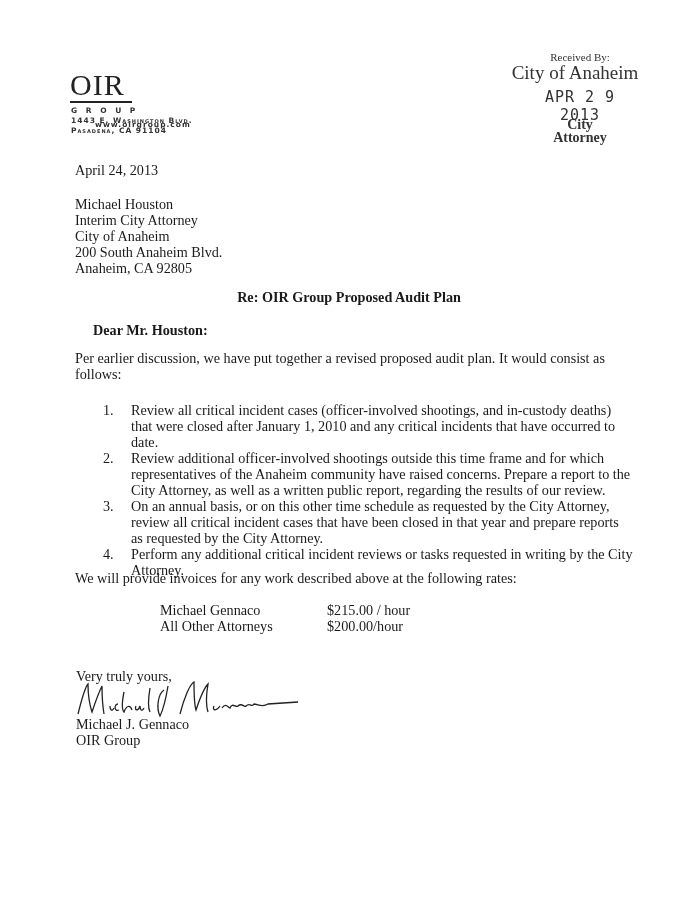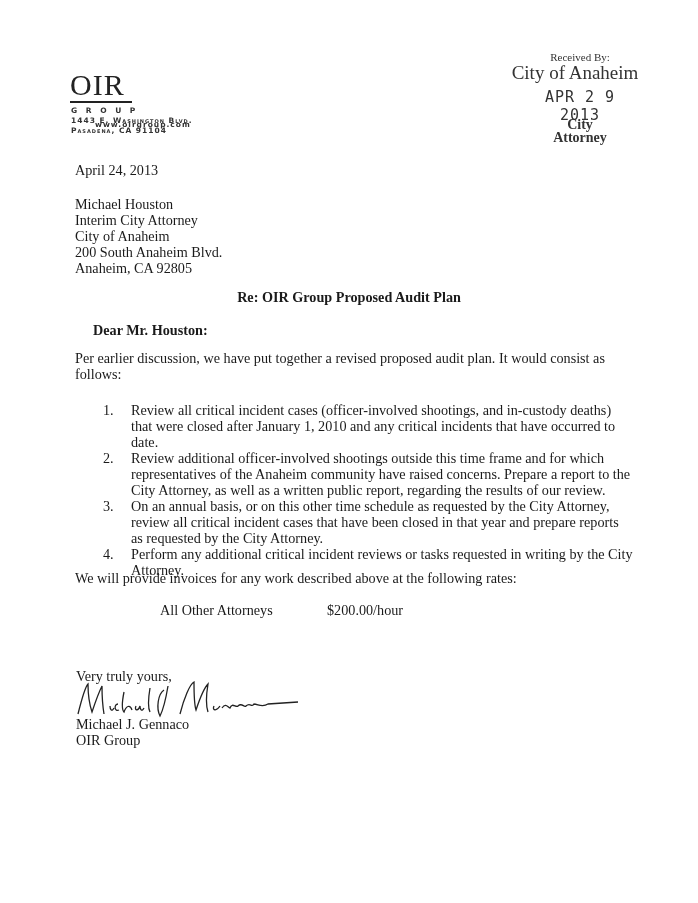--- a/index.html
+++ b/index.html
@@ -67,20 +67,24 @@
     <li><span class="num">2.</span><span>Review additional officer-involved shootings outside this time frame and for which representatives of the Anaheim community have raised concerns. Prepare a report to the City Attorney, as well as a written public report, regarding the results of our review.</span></li>
     <li><span class="num">3.</span><span>On an annual basis, or on this other time schedule as requested by the City Attorney, review all critical incident cases that have been closed in that year and prepare reports as requested by the City Attorney.</span></li>
     <li><span class="num">4.</span><span>Perform any additional critical incident reviews or tasks requested in writing by the City Attorney.</span></li>
   </ol>
 </div>
 
 <div class="abs txt para" style="top:570px;">We will provide invoices for any work described above at the following rates:</div>
 
 <table class="abs rates" cellspacing="0" cellpadding="0">
   <tbody>
+      <tr>
+    <td class="name">Michael Gennaco</td>
+    <td>$215.00 / hour</td>
+  </tr>
   <tr>
     <td class="name">All Other Attorneys</td>
     <td>$200.00/hour</td>
   </tr>
 </tbody>
   </table>
 
 <div class="abs txt" style="left:76px;top:668px;">Very truly yours,</div>
 
 <svg class="abs" style="left:72px;top:678px;" width="230" height="42" viewBox="0 0 230 42">

